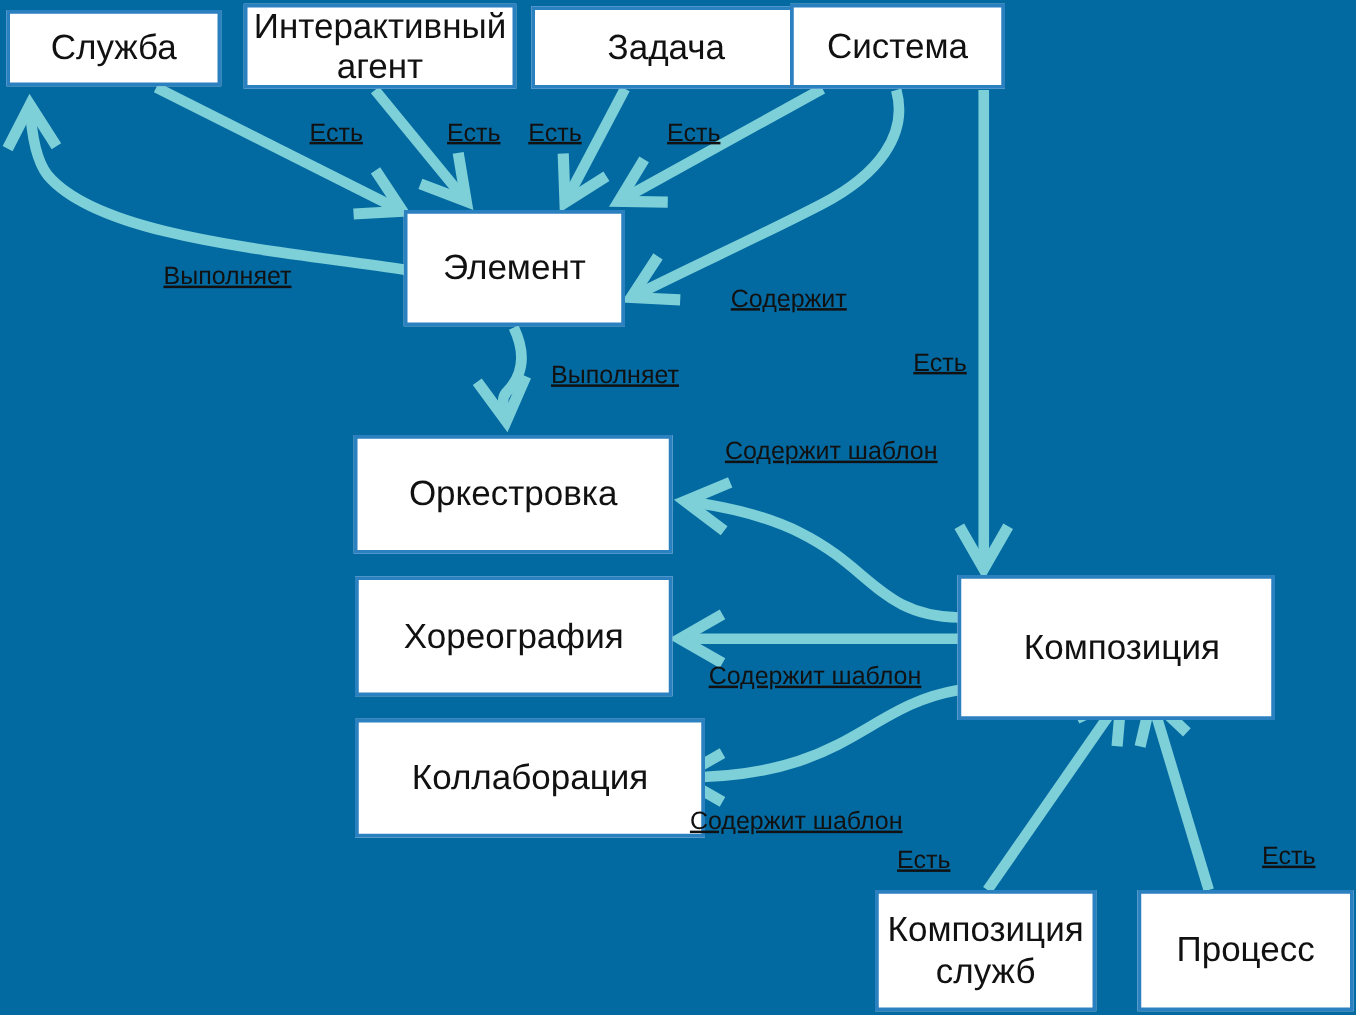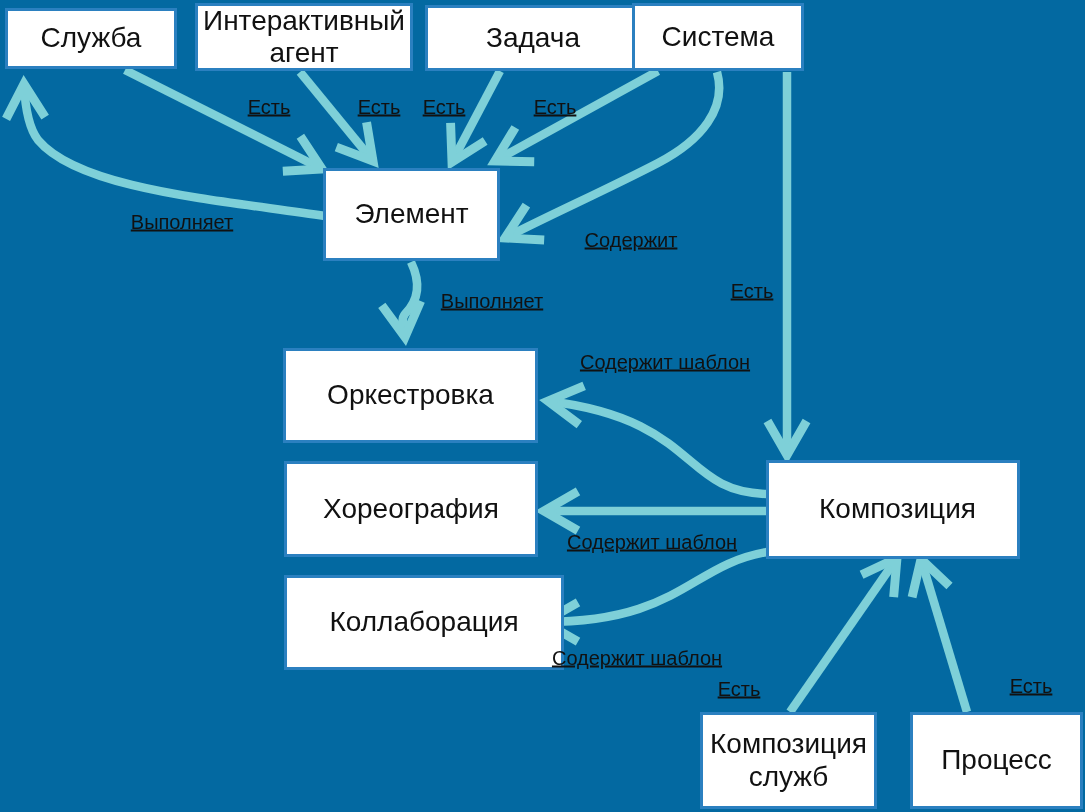--- a/index.html
+++ b/index.html
@@ -83,21 +83,21 @@
       </div>
       <div class="node" style="left: 283px; top: 348px; width: 255px; height: 95px;">
         <span>Оркестровка</span>
       </div>
       <div class="node" style="left: 284px; top: 461px; width: 254px; height: 96px;">
         <span>Хореография</span>
       </div>
       <div class="node" style="left: 284px; top: 575px; width: 280px; height: 95px;">
         <span>Коллаборация</span>
       </div>
-      <div class="node" style="left: 766px; top: 460px; width: 254px; height: 99px; padding-left: 15px;">
+      <div class="node" style="left: 766px; top: 460px; width: 254px; height: 116px; padding-left: 15px;">
         <span>Композиция</span>
       </div>
       <div class="node" style="left: 700px; top: 712px; width: 177px; height: 97px;">
         <span>Композиция служб</span>
       </div>
       <div class="node" style="left: 910px; top: 712px; width: 173px; height: 97px;">
         <span>Процесс</span>
       </div>
     </div>
   <div id="labels-layer">

